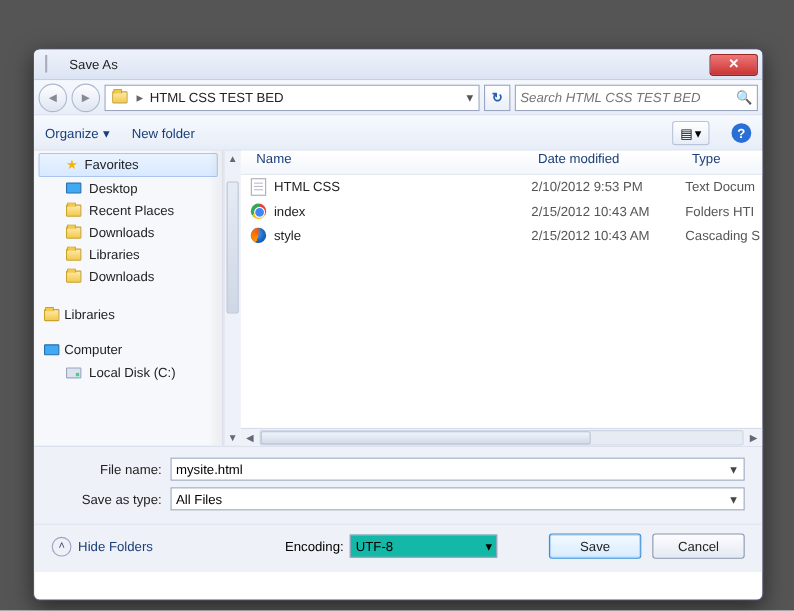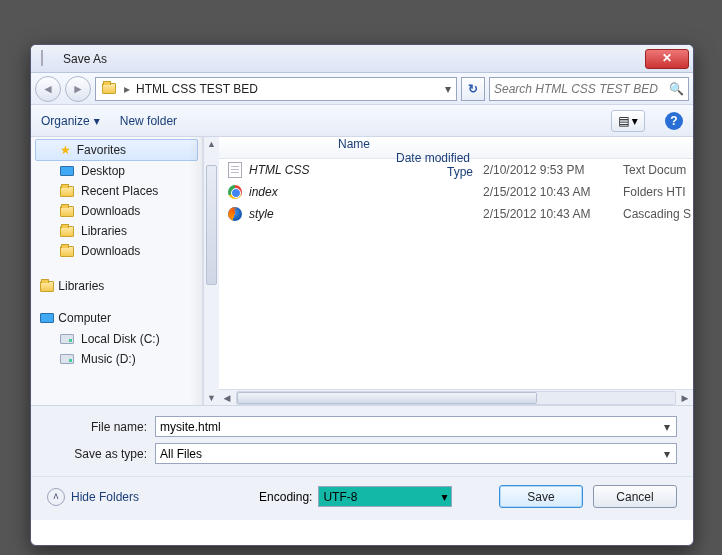--- a/index.html
+++ b/index.html
@@ -11,21 +11,21 @@
 .close-btn { width: 44px; height: 20px; background: linear-gradient(#e77,#c33); border: 1px solid #922; border-radius: 3px; color: #fff; text-align: center; line-height: 16px; font-weight: bold; cursor: pointer; }
 .navbar { height: 32px; background: linear-gradient(#f5f8fe,#e8eef9); display: flex; align-items: center; padding: 2px 4px; gap: 4px; border-bottom: 1px solid #cfd7e8; }
 .navbtn { width: 26px; height: 26px; border: 1px solid #aeb8cc; border-radius: 50%; background: linear-gradient(#fdfdff,#dfe6f2); cursor: pointer; display:flex; align-items:center; justify-content:center; color:#889; }
 .addrwrap { flex: 1; display: flex; align-items: center; height: 24px; border: 1px solid #9aa6bf; background: #fff; }
 .addrwrap .foldericon { width: 18px; height: 18px; margin: 0 4px; }
 .addrwrap .crumbsep { color: #666; padding: 0 2px; }
 .addrwrap .crumb { padding: 0 4px; color: #222; }
 .addrwrap .flexsp { flex: 1; }
 .addrwrap .drop { width: 16px; text-align: center; color: #555; cursor: pointer; }
 .refreshbtn { width: 24px; height: 24px; border: 1px solid #9aa6bf; background: linear-gradient(#fff,#e9eef8); cursor: pointer; display:flex;align-items:center;justify-content:center;color:#2a5db0;font-weight:bold; }
-.searchbox { width: 200px; height: 24px; border: 1px solid #9aa6bf; background: #fff; display: flex; align-items: center; padding: 0 4px; justify-content: space-between; }
+.searchbox { width: 221px; height: 24px; border: 1px solid #9aa6bf; background: #fff; display: flex; align-items: center; padding: 0 4px; justify-content: space-between; }
 .searchbox input { border: none; outline: none; flex: 1; font-style: italic; color: #888; }
 .searchbox .sicon { color: #3b6fc7; }
 .toolbar { height: 32px; background: linear-gradient(#f6f9ff,#e7edf7); display: flex; align-items: center; padding: 0 10px; gap: 20px; border-bottom: 1px solid #cfd7e8; }
 .toolbar .tbtn { color: #1a3e78; cursor: pointer; display:flex; align-items:center; gap:4px; }
 .toolbar .spacer { flex: 1; }
 .viewbtn { width: 34px; height: 22px; border: 1px solid #b8c4da; background: linear-gradient(#fff,#e7edf7); border-radius: 3px; cursor: pointer; display:flex;align-items:center;justify-content:center;gap:2px; }
 .helpbtn { width: 18px; height: 18px; border-radius: 50%; background: #2a6fd6; color: #fff; text-align: center; line-height: 18px; font-weight: bold; cursor: pointer; }
 .body { display: flex; height: 268px; }
 .sidebar { width: 172px; background: #f6f8fc; border-right: 1px solid #d6dce8; overflow: hidden; position: relative; }
 .sidebar::after { content:''; position:absolute; right:-1px; top:0; bottom:0; width:14px; background:linear-gradient(90deg,transparent,rgba(0,0,0,0.05)); }
@@ -37,28 +37,28 @@
 .sidebar .item { display: flex; align-items: center; padding: 2px 8px 2px 28px; color: #222; cursor: pointer; gap:6px; }
 .sidebar .sel { background: linear-gradient(#eaf3ff,#d8e9ff); border: 1px solid #a8c6ef; border-radius: 2px; margin: 0 4px; padding-left: 24px; }
 .fav-star { color: #f7b500; margin-right: 6px; }
 .miniicon { width: 16px; height: 16px; display:inline-flex; align-items:center; justify-content:center; }
 .folder { width:14px; height:11px; background: linear-gradient(#ffe9a8,#f4c94f); border:1px solid #c9a227; border-radius:1px; position:relative; }
 .folder::before { content:''; position:absolute; top:-3px; left:0; width:6px; height:3px; background:#f4c94f; border:1px solid #c9a227; border-bottom:none; border-radius:1px 1px 0 0; }
 .monitor { width:14px; height:10px; background:#3fa9f5; border:1px solid #2a6fa8; border-radius:1px; }
 .drive { width:14px; height:10px; background:#dde3ec; border:1px solid #9aa6bf; border-radius:1px; position:relative; }
 .drive::after{content:'';position:absolute;right:1px;bottom:1px;width:3px;height:3px;background:#4c9;}
 .filepane { flex: 1; background: #fff; display:flex; flex-direction:column; }
-.colhdr { display: flex; height: 22px; border-bottom: 1px solid #e2e6ee; color: #1a3e78; align-items: center; padding-left: 8px; background: linear-gradient(#fff,#f3f6fb); flex-direction: column; }
+.colhdr { display: flex; height: 22px; border-bottom: 1px solid #e2e6ee; color: #1a3e78; align-items: flex-start; padding-left: 8px; background: linear-gradient(#fff,#f3f6fb); }
 .colhdr > div { padding: 0 6px; }
 .col-name { width: 256px; }
 .col-date { width: 140px; }
 .col-type { flex: 1; }
 .rows { flex:1; overflow:hidden; }
 .row { display: flex; align-items: center; height: 22px; padding-left: 8px; color: #222; cursor: pointer; }
-.row .fname { width: 256px; display:flex; align-items:center; gap:6px;font-style:italic; }
+.row .fname { width: 256px; display:flex; align-items:center; gap:6px; }
 .row .fdate { width: 140px; color: #555; }
 .row .ftype { flex:1; color: #555; }
 .hscroll { height: 16px; background:#eef1f7; border-top:1px solid #d6dce8; display:flex; align-items:center; }
 .hscroll .harr { width:16px; text-align:center; color:#667; font-size:9px; }
 .hscroll .htrack { flex:1; height:14px; background:#e6ebf4; border:1px solid #cfd7e6; margin:0 1px; border-radius:2px; display:flex; }
 .hscroll .hthumb { width:300px; height:100%; background:linear-gradient(#f0f3f9,#d4dbe8); border:1px solid #b8c1d4; border-radius:2px; }
 .formarea { background: #eef1f7; border-top: 1px solid #cfd7e8; padding: 10px 16px 6px; }
 .formrow { display: flex; align-items: center; margin-bottom: 6px; }
 .formrow label { width: 100px; text-align: right; margin-right: 8px; color: #222; }
 .formrow .field { flex: 1; height: 21px; border: 1px solid #9aa6bf; background: #fff; display: flex; align-items: center; padding: 0 4px; }
@@ -169,26 +169,20 @@
       <div class="group" style="margin-top:6px">
         <div class="grouphdr"><span class="miniicon">
               <span class="monitor"></span>
             </span>&nbsp;<span>Computer</span></div>
         <div class="item">
             <span class="miniicon">
               <span class="drive"></span>
             </span>
             <span>Local Disk (C:)</span>
           </div>
-        <div class="item">
-            <span class="miniicon">
-              <span class="drive"></span>
-            </span>
-            <span>Music (D:)</span>
-          </div>
       </div>
     </div>
     <div class="sbscroll">
       <div class="arr">▲</div>
       <div class="thumb"></div>
       <div style="flex:1"></div>
       <div class="arr">▼</div>
     </div>
 
     <div class="filepane">

